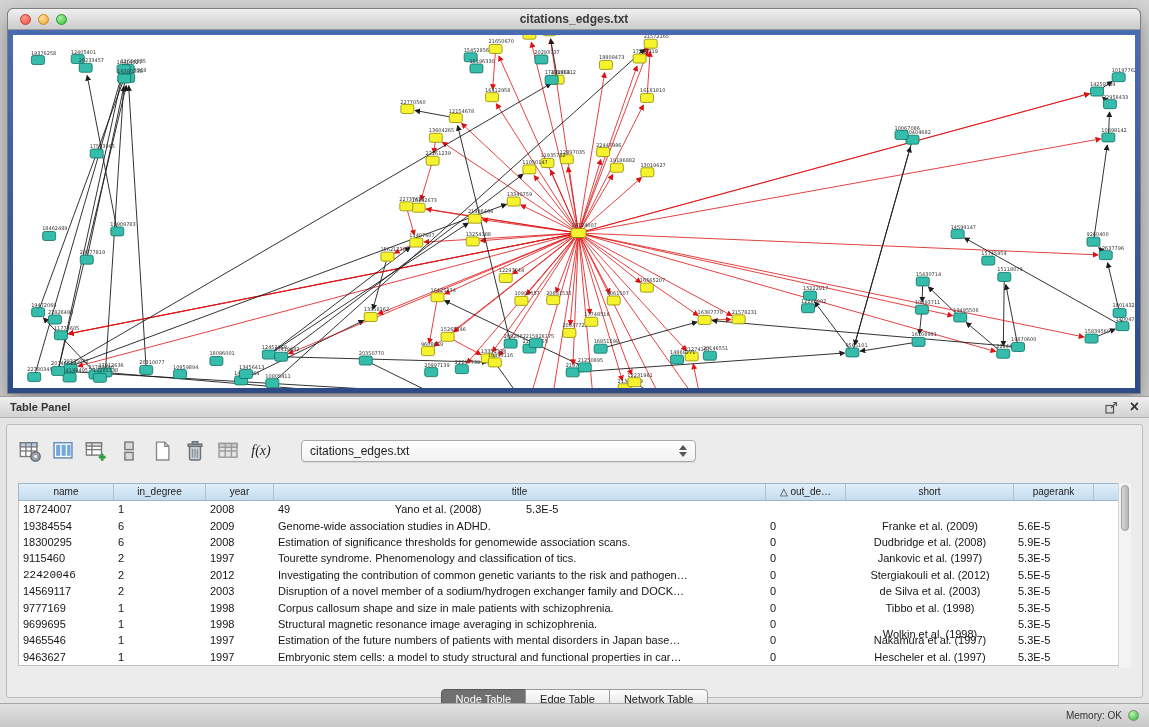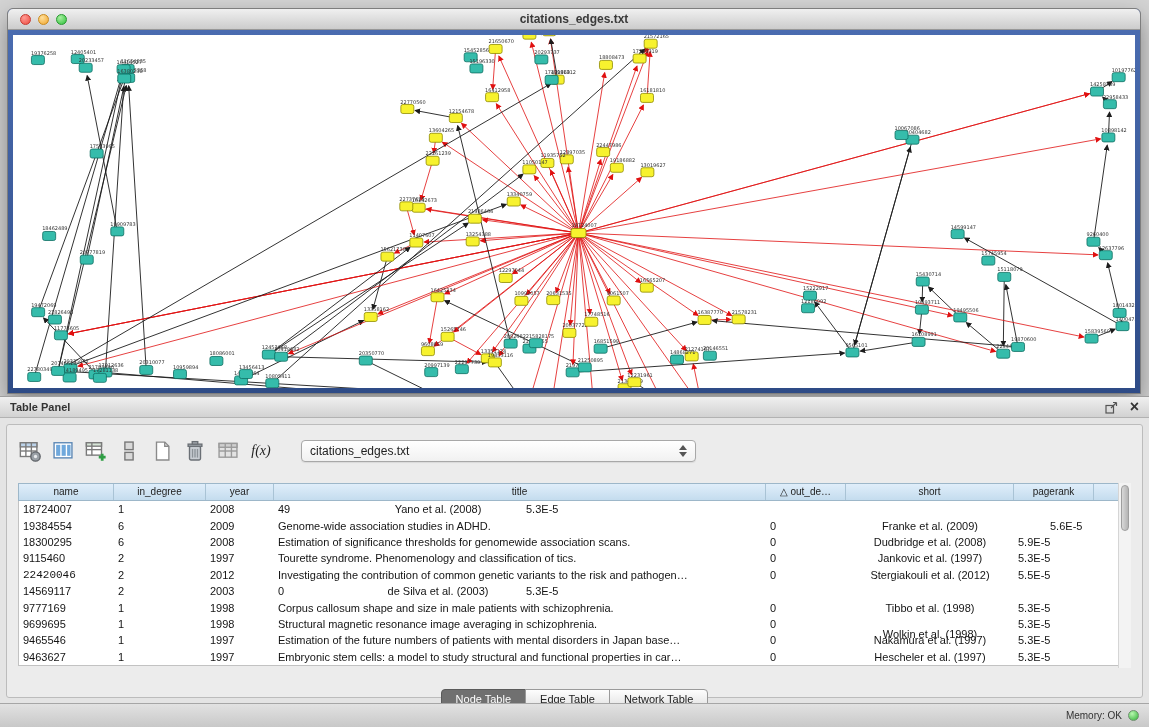--- a/index.html
+++ b/index.html
@@ -641,21 +641,21 @@
             <div class="td c-short" style="width: 168px;">Yano et al. (2008)</div>
             <div class="td" style="width: 80px;">5.3E-5</div>
           </div>
           <div class="tr">
             <div class="td" style="width: 95px;">19384554</div>
             <div class="td" style="width: 92px;">6</div>
             <div class="td" style="width: 68px;">2009</div>
             <div class="td" style="width: 492px;">Genome-wide association studies in ADHD.</div>
             <div class="td" style="width: 80px;">0</div>
             <div class="td c-short" style="width: 168px;">Franke et al. (2009)</div>
-            <div class="td" style="width: 80px; margin-left: 32px;">5.6E-5</div>
+            <div class="td" style="width: 80px;">5.6E-5</div>
           </div>
           <div class="tr">
             <div class="td" style="width: 95px;">18300295</div>
             <div class="td" style="width: 92px;">6</div>
             <div class="td" style="width: 68px;">2008</div>
             <div class="td" style="width: 492px;">Estimation of significance thresholds for genomewide association scans.</div>
             <div class="td" style="width: 80px;">0</div>
             <div class="td c-short" style="width: 168px;">Dudbridge et al. (2008)</div>
             <div class="td" style="width: 80px;">5.9E-5</div>
           </div>
@@ -674,20 +674,21 @@
             <div class="td" style="width: 68px;">2012</div>
             <div class="td" style="width: 492px;">Investigating the contribution of common genetic variants to the risk and pathogen…</div>
             <div class="td" style="width: 80px;">0</div>
             <div class="td c-short" style="width: 168px;">Stergiakouli et al. (2012)</div>
             <div class="td" style="width: 80px;">5.5E-5</div>
           </div>
           <div class="tr">
             <div class="td" style="width: 95px;">14569117</div>
             <div class="td" style="width: 92px;">2</div>
             <div class="td" style="width: 68px;">2003</div>
+            <div class="td" style="width: 492px;">Disruption of a novel member of a sodium/hydrogen exchanger family and DOCK…</div>
             <div class="td" style="width: 80px;">0</div>
             <div class="td c-short" style="width: 168px;">de Silva et al. (2003)</div>
             <div class="td" style="width: 80px;">5.3E-5</div>
           </div>
           <div class="tr">
             <div class="td" style="width: 95px;">9777169</div>
             <div class="td" style="width: 92px;">1</div>
             <div class="td" style="width: 68px;">1998</div>
             <div class="td" style="width: 492px;">Corpus callosum shape and size in male patients with schizophrenia.</div>
             <div class="td" style="width: 80px;">0</div>

